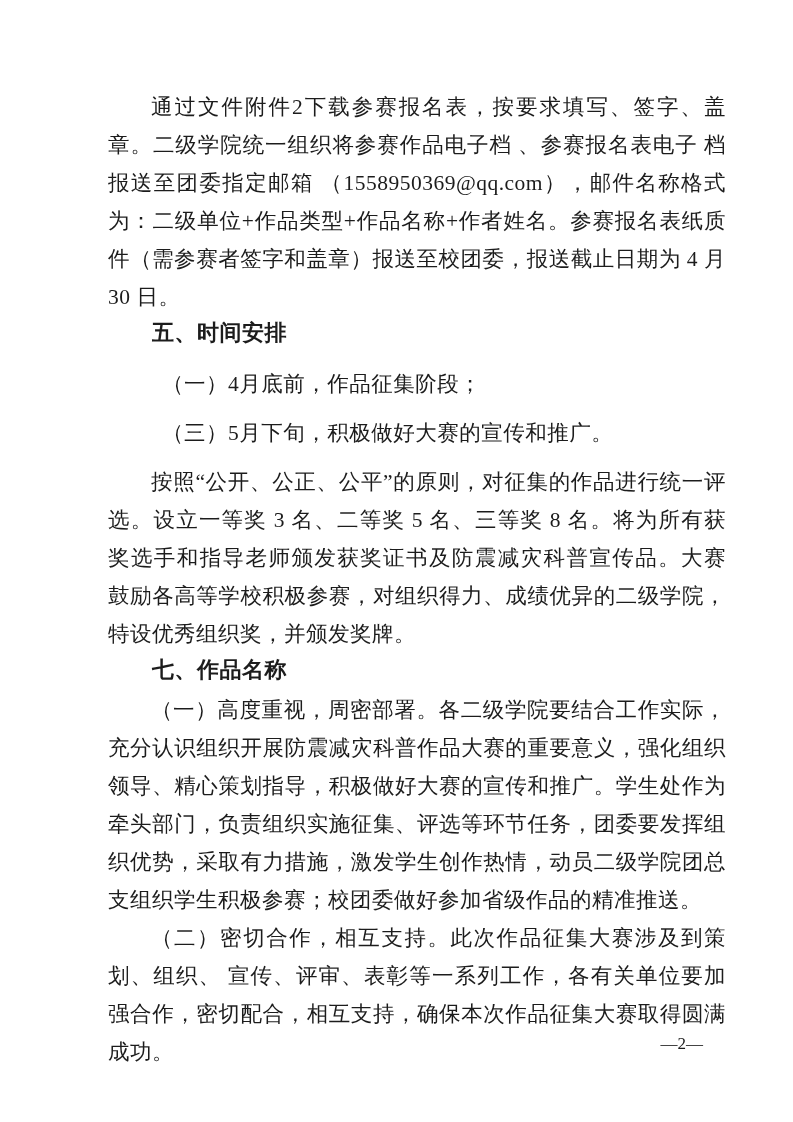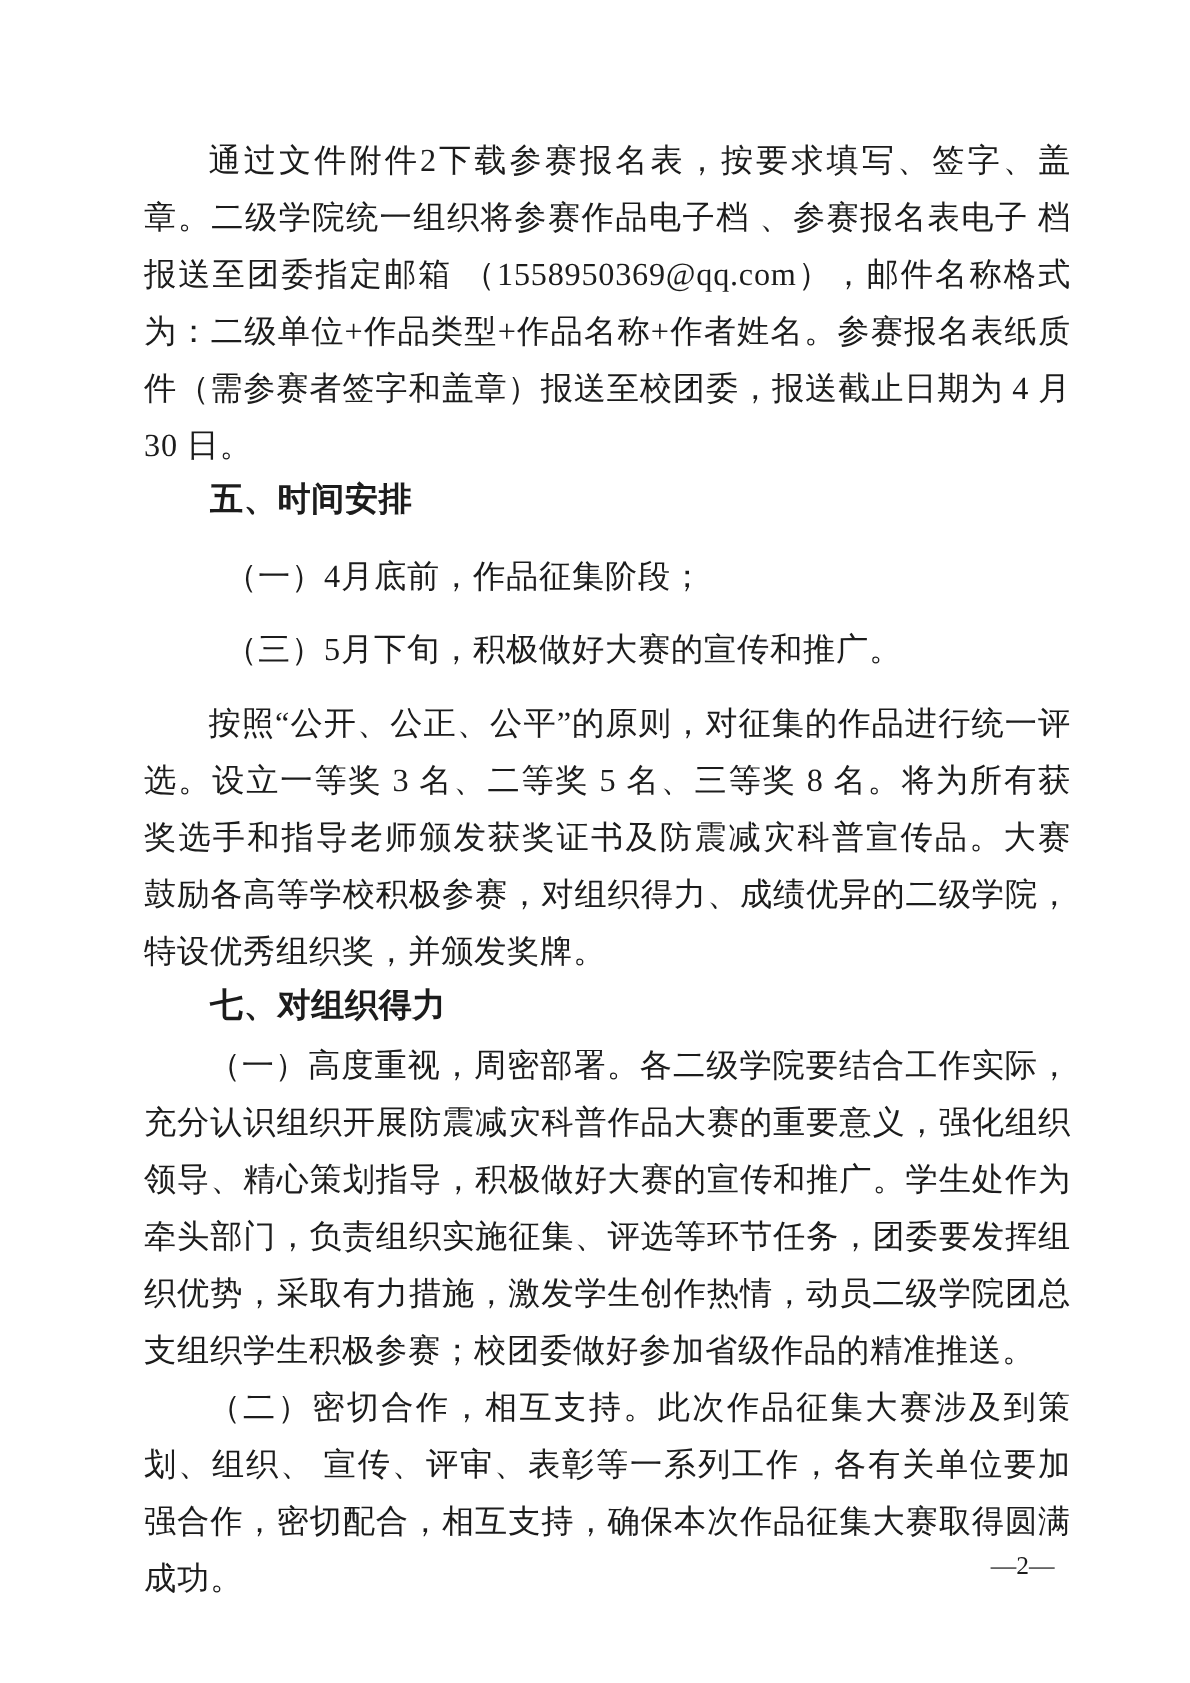--- a/index.html
+++ b/index.html
@@ -11,21 +11,21 @@
     position: relative;
     width: 793px;
     height: 1122px;
     background: #ffffff;
     overflow: hidden;
     font-family: "Liberation Serif", serif;
     color: #1c1c1c;
   }
   .content {
     position: absolute;
-    left: 96px;
+    left: 108px;
     top: 88px;
     width: 618px;
     font-size: 21.5px;
     line-height: 38px;
     letter-spacing: 0.5px;
     text-align: justify;
     text-justify: inter-ideograph;
   }
   .para {
     margin: 0;
@@ -58,18 +58,18 @@
 </head>
 <body>
 
 <div class="page">
   <div class="content">
     <p class="para">通过文件附件2下载参赛报名表，按要求填写、签字、盖章。二级学院统一组织将参赛作品电子档 、参赛报名表电子 档报送至团委指定邮箱 （1558950369@qq.com），邮件名称格式为：二级单位+作品类型+作品名称+作者姓名。参赛报名表纸质件（需参赛者签字和盖章）报送至校团委，报送截止日期为 4 月 30 日。</p>
     <h2 class="heading">五、时间安排</h2>
     <p class="list-item">（一）4月底前，作品征集阶段；</p>
     <p class="list-item">（三）5月下旬，积极做好大赛的宣传和推广。</p>
     <p class="para">按照“公开、公正、公平”的原则，对征集的作品进行统一评选。设立一等奖 3 名、二等奖 5 名、三等奖 8 名。将为所有获奖选手和指导老师颁发获奖证书及防震减灾科普宣传品。大赛 鼓励各高等学校积极参赛，对组织得力、成绩优异的二级学院，特设优秀组织奖，并颁发奖牌。</p>
-    <h2 class="heading">七、对组织得力</h2>
+    <h2 class="heading">七、作品名称</h2>
     <p class="para">（一）高度重视，周密部署。各二级学院要结合工作实际，充分认识组织开展防震减灾科普作品大赛的重要意义，强化组织领导、精心策划指导，积极做好大赛的宣传和推广。学生处作为牵头部门，负责组织实施征集、评选等环节任务，团委要发挥组织优势，采取有力措施，激发学生创作热情，动员二级学院团总支组织学生积极参赛；校团委做好参加省级作品的精准推送。</p>
     <p class="para">（二）密切合作，相互支持。此次作品征集大赛涉及到策划、组织、 宣传、评审、表彰等一系列工作，各有关单位要加强合作，密切配合，相互支持，确保本次作品征集大赛取得圆满成功。</p>
   </div>
   <div class="page-number">—2—</div>
 </div>
 
 </body></html>

